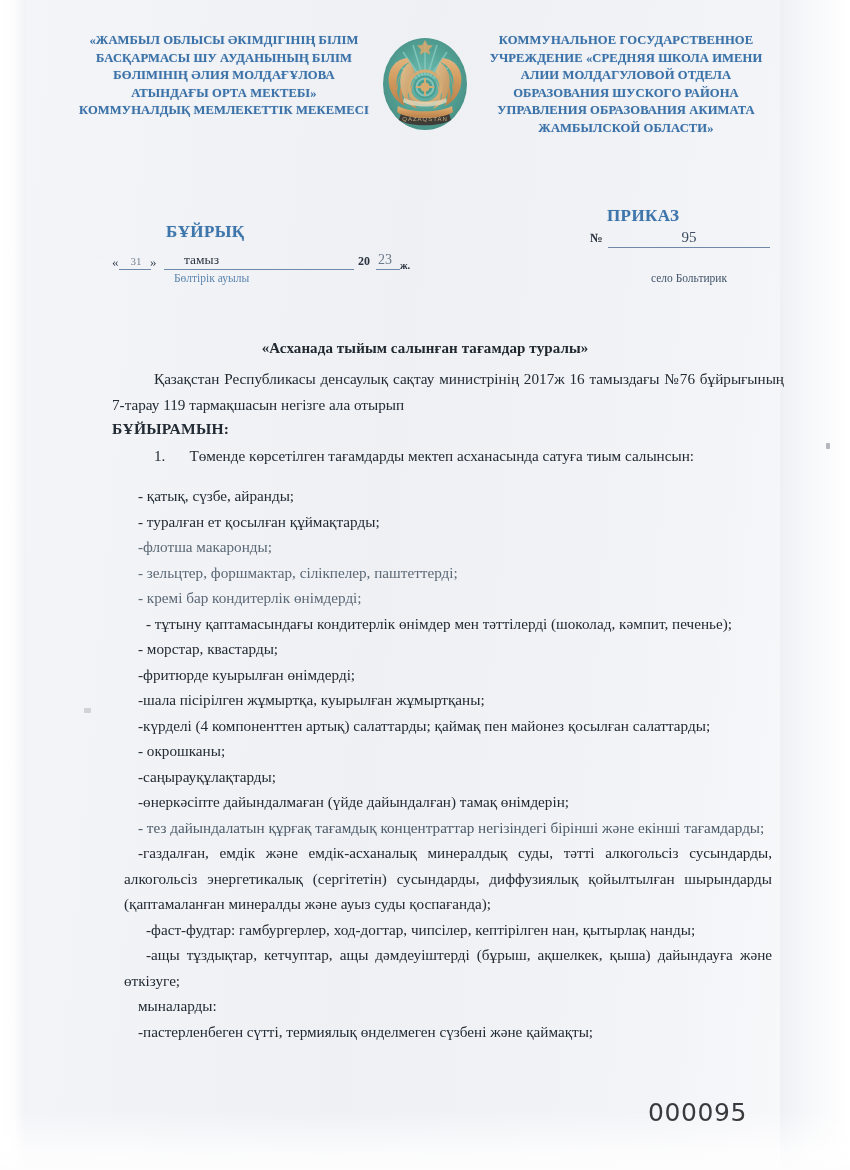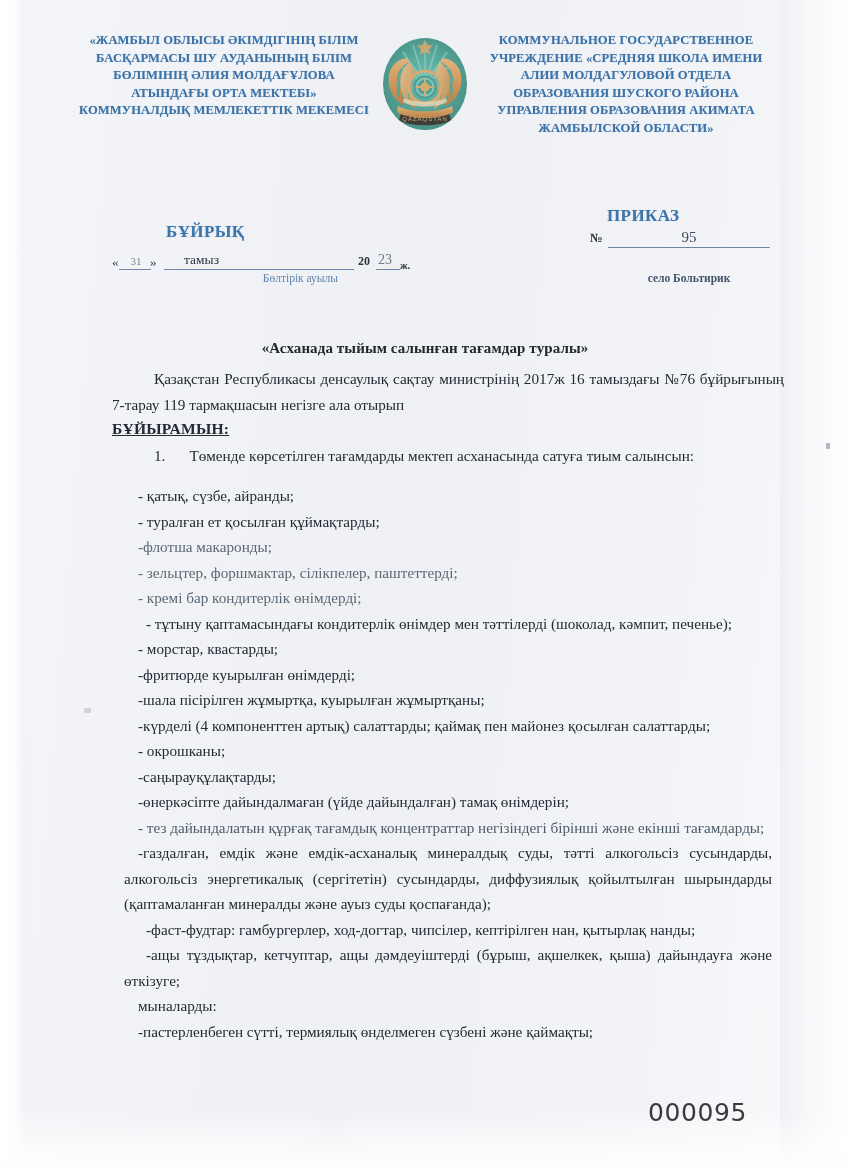--- a/index.html
+++ b/index.html
@@ -170,23 +170,23 @@
   }
   .year-suffix {
     position: absolute;
     left: 288px; bottom: -1px;
     font-size: 10.5px;
     font-weight: bold;
     color: #2b3440;
   }
   .place-kk {
     position: absolute;
-    left: 46px; top: 24px;
+    left: 62px; top: 24px;
     width: 180px;
-    text-align: right;
+    text-align: left;
     font-size: 11.5px;
     color: #5e86ae;
   }
 
   .num-field {
     position: absolute;
     left: 590px; top: 0;
     width: 200px;
   }
   .num-sign {
@@ -210,21 +210,20 @@
     font-size: 15px;
     color: #3d4c5e;
   }
   .place-ru {
     position: absolute;
     left: 18px; top: 24px;
     width: 162px;
     text-align: center;
     font-size: 11.5px;
     color: #42536a;
-    font-weight: bold;
   }
 
   
   .doc-title {
     position: absolute;
     top: 320px; left: 0; right: 0;
     text-align: center;
     font-weight: bold;
     font-size: 15px;
     color: #20282f;
@@ -245,21 +244,20 @@
     text-indent: 42px;
     text-align: justify;
     margin: 0 0 0 0;
   }
   .cmd-word {
     font-weight: bold;
     font-size: 15.6px;
     letter-spacing: .2px;
     display: block;
     margin-top: -1px;
-    text-decoration: underline;
   }
   .item-1 {
     text-indent: 42px;
     text-align: justify;
     margin-top: 1px;
   }
   .item-num { margin-right: 24px; }
   ul.bullets {
     list-style: none;
     margin: 12px;

